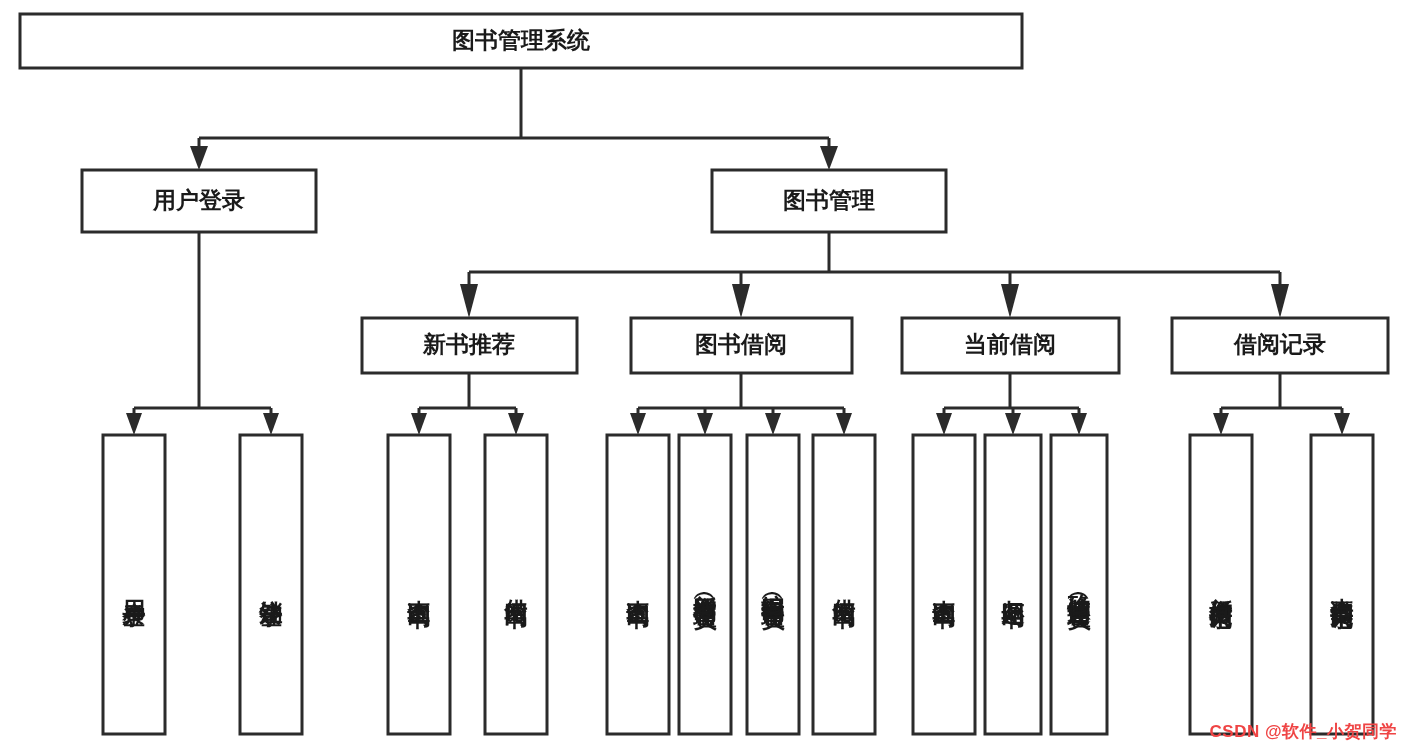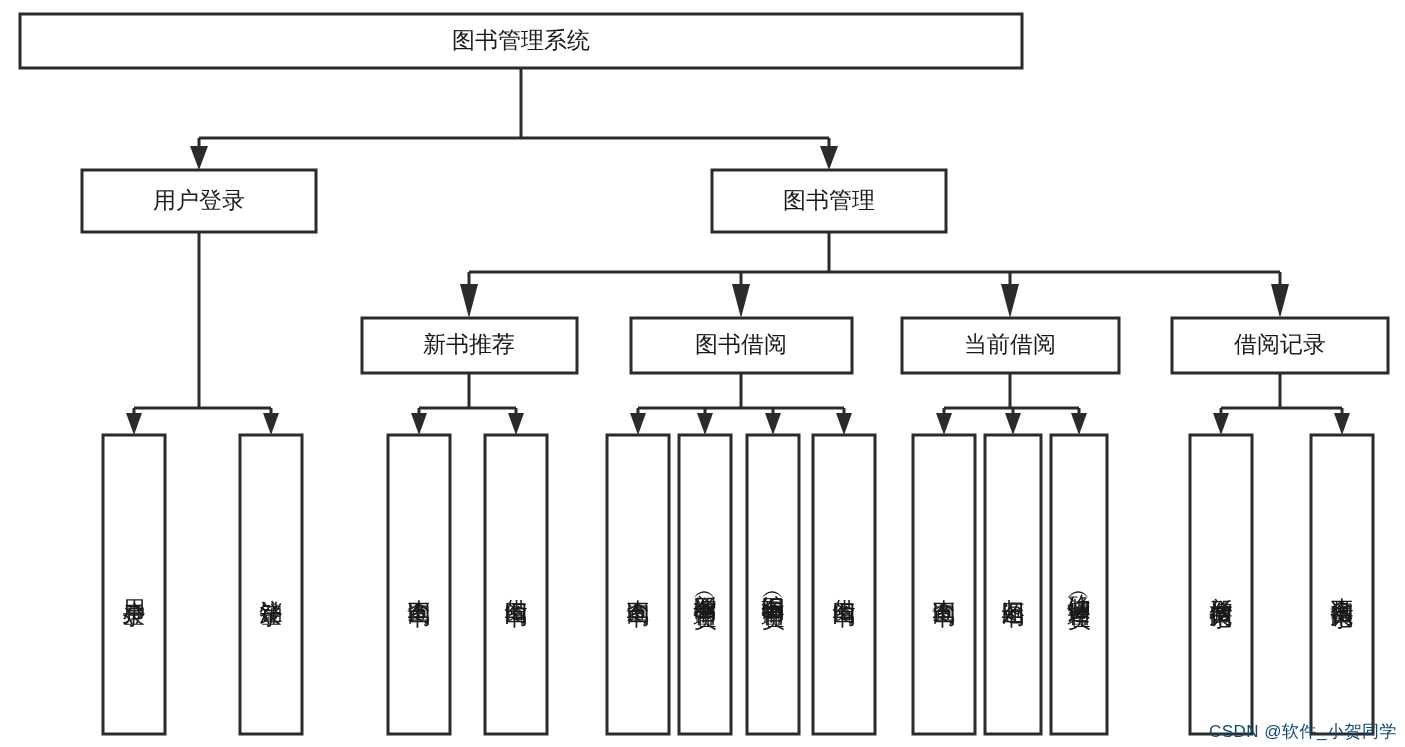--- a/index.html
+++ b/index.html
@@ -11,20 +11,21 @@
     width: 1405px;
     height: 747px;
     font-family: "Liberation Sans", "DejaVu Sans", sans-serif;
     overflow: hidden;
     position: relative;
   }
   #diagram-root {
     position: relative;
     width: 1405px;
     height: 747px;
+    font-weight: bold;
   }
   svg#tree-svg {
     position: absolute;
     left: 0;
     top: 0;
     width: 1405px;
     height: 747px;
     display: block;
   }
   .node-box {
@@ -64,21 +65,21 @@
     text-align: center;
     white-space: nowrap;
     pointer-events: none;
   }
   #watermark {
     position: absolute;
     right: 8px;
     bottom: 4px;
     font-family: "Liberation Sans", "DejaVu Sans", sans-serif;
     font-size: 17px;
-    color: #0c4a6e;
+    color: #ef4444;
     letter-spacing: 0.5px;
     white-space: nowrap;
   }
 </style>
 </head>
 <body>
 
 <div id="diagram-root">
 
   <svg id="tree-svg" viewBox="0 0 1405 747" xmlns="http://www.w3.org/2000/svg">

